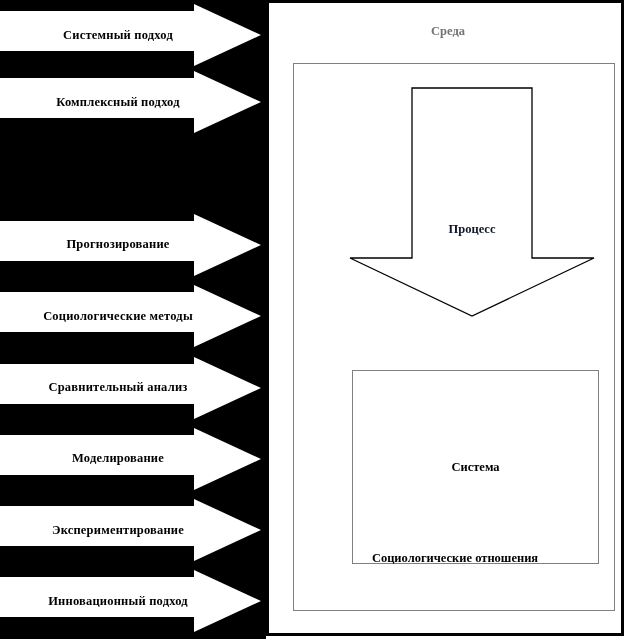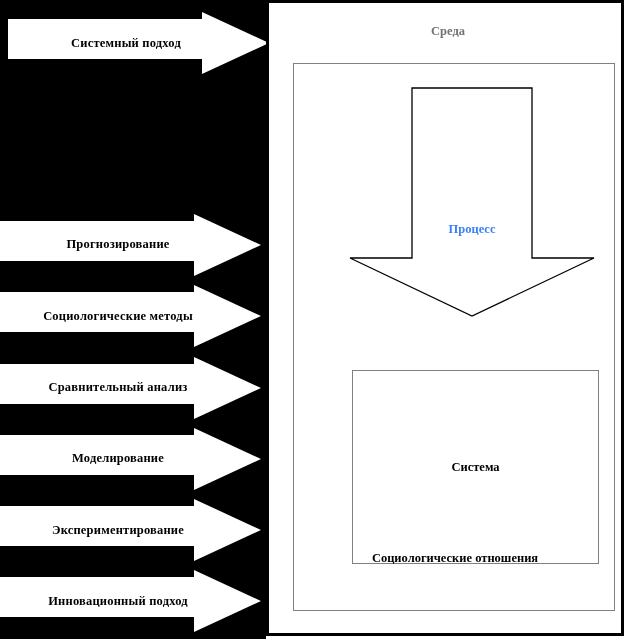--- a/index.html
+++ b/index.html
@@ -119,21 +119,21 @@
     position: absolute;
     left: 55px;
     top: 23px;
     width: 246px;
     height: 230px;
     display: flex;
     align-items: center;
     justify-content: center;
     font-weight: bold;
     font-size: 12.5px;
-    color: #3b82f6;
+    color: #0f172a;
     pointer-events: none;
     padding-top: 55px;
     box-sizing: border-box;
   }
   #system-box {
     position: absolute;
     left: 58px;
     top: 277px;
     width: 247px;
     height: 194px;
@@ -161,25 +161,31 @@
     color: #000000;
   }
 </style>
 </head>
 <body>
 
 <div id="canvas">
 
   <div id="left-panel">
     <div id="arrow-list">
-        <div class="arrow-row" style="top: 12px; margin-left: 8px;">
+        <div class="arrow-row" style="top: 4px;">
           <svg viewBox="0 0 262 62" class="arrow-svg">
             <polygon points="-6,7 194,7 194,0 261,31 194,62 194,47 -6,47" fill="#ffffff" stroke="none"></polygon>
           </svg>
           <div class="arrow-label">Системный подход</div>
+        </div>
+        <div class="arrow-row" style="top: 71.3px;">
+          <svg viewBox="0 0 262 62" class="arrow-svg">
+            <polygon points="-6,7 194,7 194,0 261,31 194,62 194,47 -6,47" fill="#ffffff" stroke="none"></polygon>
+          </svg>
+          <div class="arrow-label">Комплексный подход</div>
         </div>
         <div class="arrow-row" style="top: 285.2px;">
           <svg viewBox="0 0 262 62" class="arrow-svg">
             <polygon points="-6,7 194,7 194,0 261,31 194,62 194,47 -6,47" fill="#ffffff" stroke="none"></polygon>
           </svg>
           <div class="arrow-label">Социологические методы</div>
         </div>
         <div class="arrow-row" style="top: 213.9px;">
           <svg viewBox="0 0 262 62" class="arrow-svg">
             <polygon points="-6,7 194,7 194,0 261,31 194,62 194,47 -6,47" fill="#ffffff" stroke="none"></polygon>

